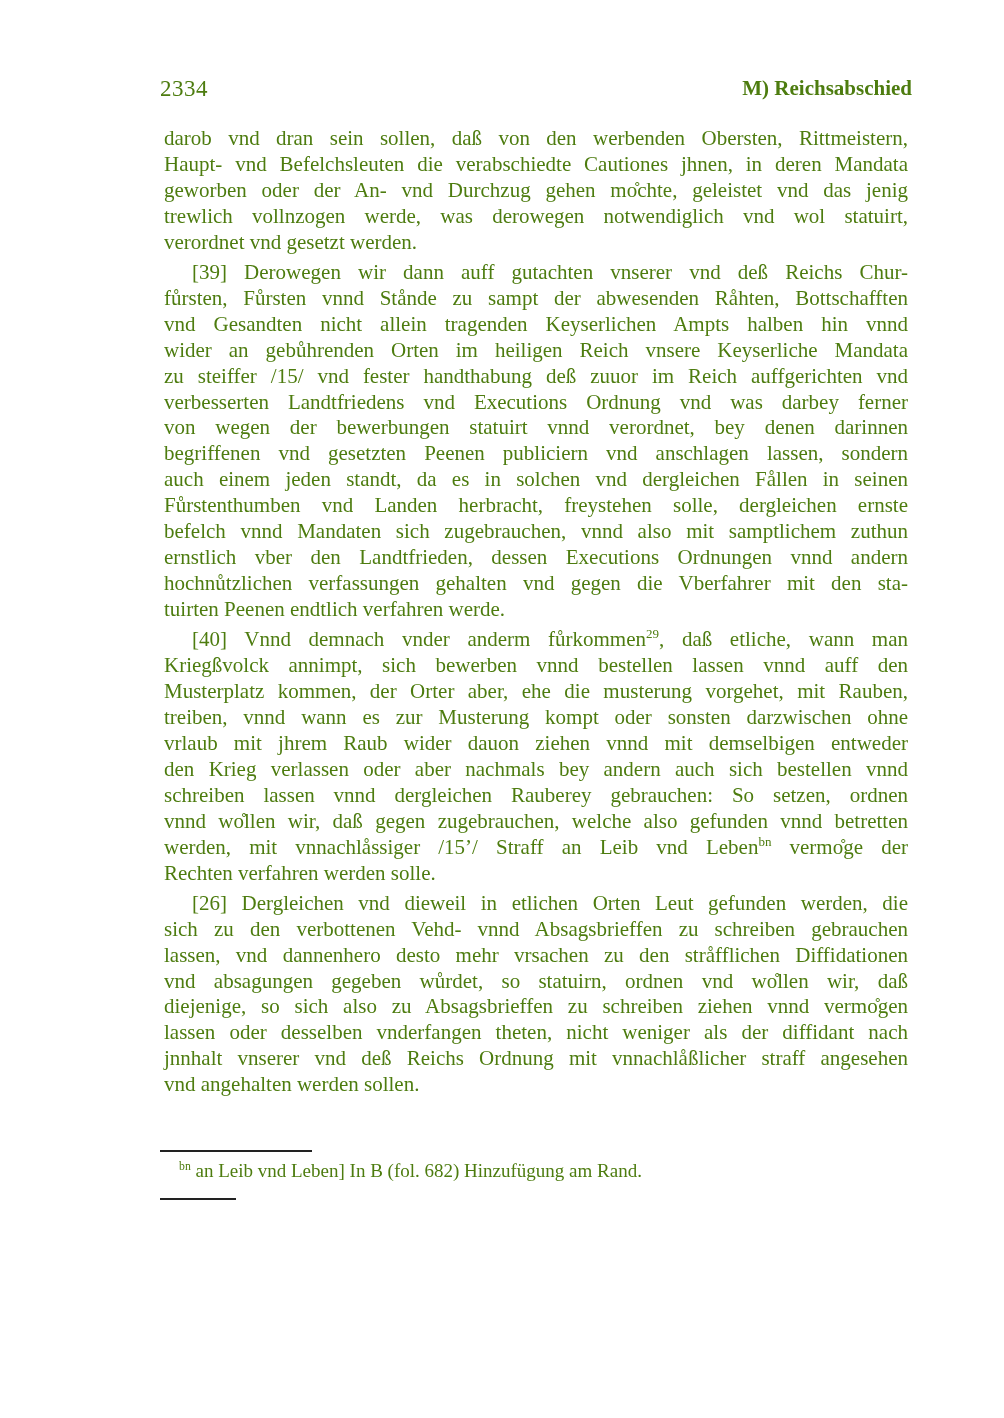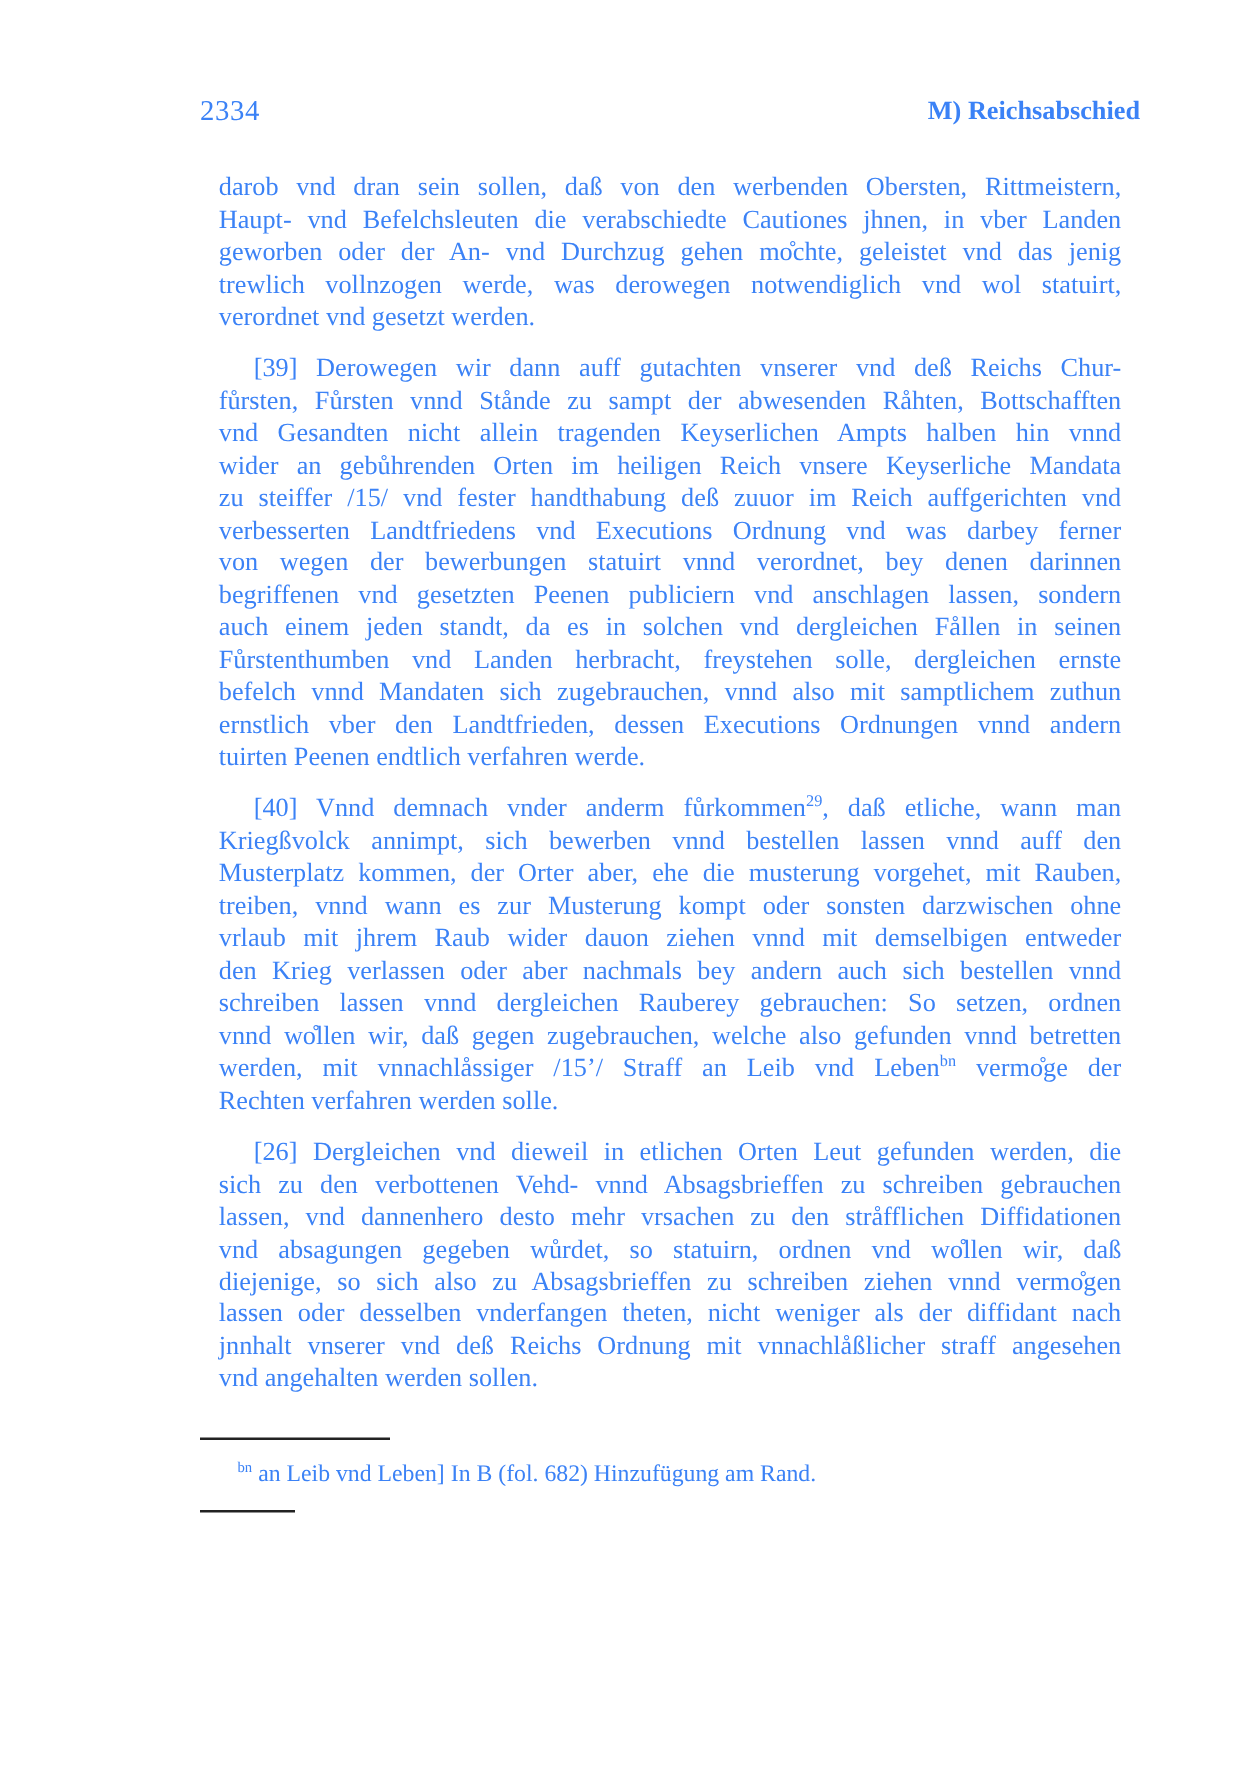--- a/index.html
+++ b/index.html
@@ -1,33 +1,33 @@
 <!DOCTYPE html>
 <html><head>
 <meta charset="utf-8">
 <style>
   html,body { margin:0; padding:0; background:#ffffff; }
   .page {
     position:relative;
     width:1004px; height:1418px;
     background:#ffffff;
-    color:#3b82f6;
+    color:#4d7c0f;
     font-family:"Liberation Serif","DejaVu Serif",serif;
     overflow:hidden;
   }
   .header { position:absolute; left:160px; top:76px; width:752px; }
   .pageno { position:absolute; left:0; top:0; font-size:23px; letter-spacing:0.5px; }
   .runhead-wrap { display:block; text-align:right;font-weight:bold; }
   .runhead { font-size:21px; }
 
   .body-text {
     position:absolute; left:160px; top:122px; width:752px;
     font-size:21px; line-height:25.95px;
   }
-  .para { margin:15px; }
+  .para { margin:4px; }
   .line { text-align:justify; }
   .line.just { text-align-last:justify; }
   .line.ind { text-indent:28px; }
   .it { }
   .sup { vertical-align:super; font-size:0.62em; line-height:0; }
 
   .footnotes {
     position:absolute; left:160px; top:1150px; width:752px;
     font-size:19px; line-height:26px;
   }
@@ -41,38 +41,39 @@
 <div class="page">
 
   <div class="header">
     <span class="pageno">2334</span>
     <span class="runhead-wrap"><span class="runhead">M) Reichsabschied</span></span>
   </div>
 
   <div class="body-text" id="text-block">
       <div class="para">
         <div class="line just"><span>darob vnd dran sein sollen, daß von den werbenden Obersten, Rittmeistern,</span></div>
-        <div class="line just"><span>Haupt- vnd Befelchsleuten die verabschiedte Cautiones jhnen, in vber Landen</span></div>
+        <div class="line just"><span>Haupt- vnd Befelchsleuten die verabschiedte Cautiones jhnen, in deren Mandata</span></div>
         <div class="line just"><span>geworben oder der An- vnd Durchzug gehen mo̊chte, geleistet vnd das jenig</span></div>
         <div class="line just"><span>trewlich vollnzogen werde, was derowegen notwendiglich vnd wol statuirt,</span></div>
         <div class="line"><span>verordnet vnd gesetzt werden.</span></div>
       </div>
       <div class="para">
         <div class="line just ind"><span class="it">[39]</span><span> Derowegen wir dann auff gutachten vnserer vnd deß Reichs Chur-</span></div>
         <div class="line just"><span>fůrsten, Fůrsten vnnd Stånde zu sampt der abwesenden Råhten, Bottschafften</span></div>
         <div class="line just"><span>vnd Gesandten nicht allein tragenden Keyserlichen Ampts halben hin vnnd</span></div>
         <div class="line just"><span>wider an gebůhrenden Orten im heiligen Reich vnsere Keyserliche Mandata</span></div>
         <div class="line just"><span>zu steiffer /15/ vnd fester handthabung deß zuuor im Reich auffgerichten vnd</span></div>
         <div class="line just"><span>verbesserten Landtfriedens vnd Executions Ordnung vnd was darbey ferner</span></div>
         <div class="line just"><span>von wegen der bewerbungen statuirt vnnd verordnet, bey denen darinnen</span></div>
         <div class="line just"><span>begriffenen vnd gesetzten Peenen publiciern vnd anschlagen lassen, sondern</span></div>
         <div class="line just"><span>auch einem jeden standt, da es in solchen vnd dergleichen Fållen in seinen</span></div>
         <div class="line just"><span>Fůrstenthumben vnd Landen herbracht, freystehen solle, dergleichen ernste</span></div>
         <div class="line just"><span>befelch vnnd Mandaten sich zugebrauchen, vnnd also mit samptlichem zuthun</span></div>
         <div class="line just"><span>ernstlich vber den Landtfrieden, dessen Executions Ordnungen vnnd andern</span></div>
+        <div class="line just"><span>hochnůtzlichen verfassungen gehalten vnd gegen die Vberfahrer mit den sta-</span></div>
         <div class="line"><span>tuirten Peenen endtlich verfahren werde.</span></div>
       </div>
       <div class="para">
         <div class="line just ind"><span class="it">[40]</span><span> Vnnd demnach vnder anderm fůrkommen</span><span class="sup">29</span><span>, daß etliche, wann man</span></div>
         <div class="line just"><span>Kriegßvolck annimpt, sich bewerben vnnd bestellen lassen vnnd auff den</span></div>
         <div class="line just"><span>Musterplatz kommen, der Orter aber, ehe die musterung vorgehet, mit Rauben,</span></div>
         <div class="line just"><span>treiben, vnnd wann es zur Musterung kompt oder sonsten darzwischen ohne</span></div>
         <div class="line just"><span>vrlaub mit jhrem Raub wider dauon ziehen vnnd mit demselbigen entweder</span></div>
         <div class="line just"><span>den Krieg verlassen oder aber nachmals bey andern auch sich bestellen vnnd</span></div>
         <div class="line just"><span>schreiben lassen vnnd dergleichen Rauberey gebrauchen: So setzen, ordnen</span></div>

